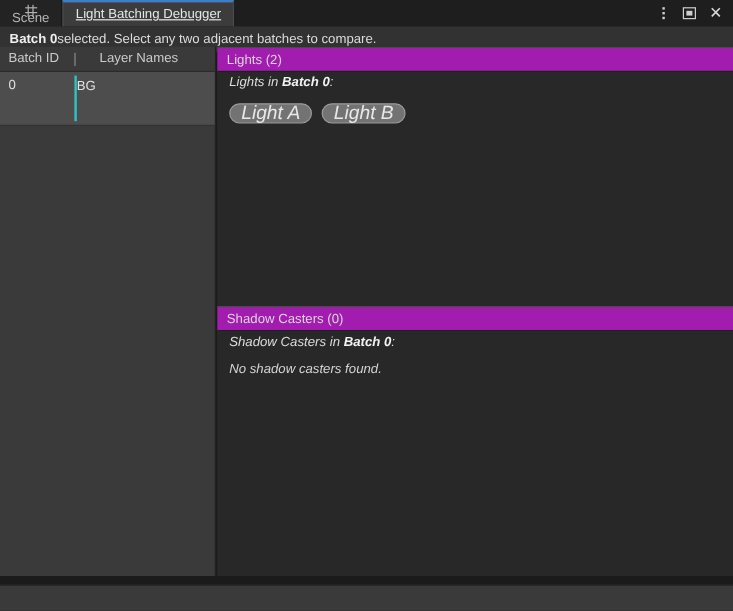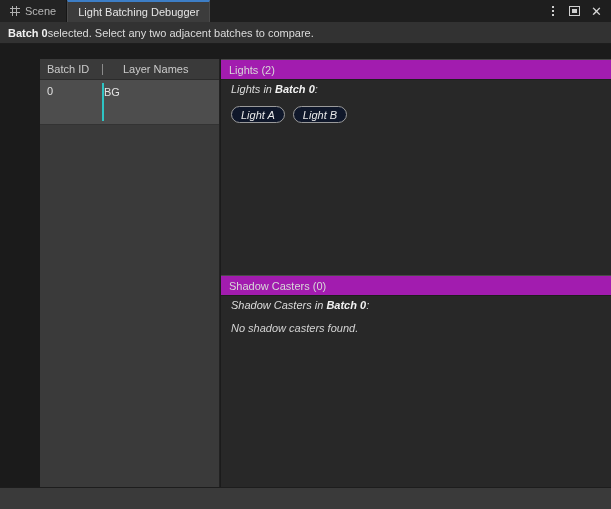--- a/index.html
+++ b/index.html
@@ -42,30 +42,32 @@
     align-items: center;
     gap: 5px;
     padding: 4px 10px;
     height: 22px;
     box-sizing: border-box;
     font-size: 11px;
     color: #b6b6b6;
     cursor: default;
     position: relative;
     border-right: 1px solid #161616;
+    flex-direction: column;
   }
   .tab.inactive {
     background: #232323;
   }
   .tab.active {
     background: #3c3c3c;
     color: #e6e6e6;
     border-top: 2px solid #3d7ec6;
     border-left: 1px solid #4a4a4a;
     border-right: 1px solid #4a4a4a;
+    text-decoration: underline;
   }
   .grid-icon {
     display: inline-block;
     width: 10px;
     height: 10px;
     position: relative;
     opacity: .85;
   }
   .grid-icon::before, .grid-icon::after {
     content: "";
@@ -138,24 +140,23 @@
     box-sizing: border-box;
     font-size: 11px;
     color: #dcdcdc;
     border-bottom: 1px solid #1d1d1d;
   }
   .infobar b { font-weight: bold; color: #f0f0f0; }
 
   
   .body {
     position: absolute;
-    left: 0; top: 59px;
+    left: 0; top: 39px;
     width: 522px;
     height: 441px;
-    margin-left: 40px;
   }
 
   
   .leftpanel {
     position: absolute;
     left: 0; top: 0;
     width: 180px;
     height: 441px;
     background: #3a3a3a;
     box-sizing: border-box;
@@ -260,23 +261,23 @@
     align-items: center;
   }
   .pill {
     display: inline-flex;
     align-items: center;
     justify-content: center;
     height: 17px;
     padding: 0 9px;
     border: 1px solid #9a9a9a;
     border-radius: 9px;
-    background: #0f172a;
+    background: #737373;
     color: #e8e8e8;
-    font-size: 11px;
+    font-size: 16px;
     cursor: default;
     box-sizing: border-box;
   }
   .empty-msg {
     font-size: 11px;
     color: #d4d4d4;
     margin-top: 3px;
   }
 
   

